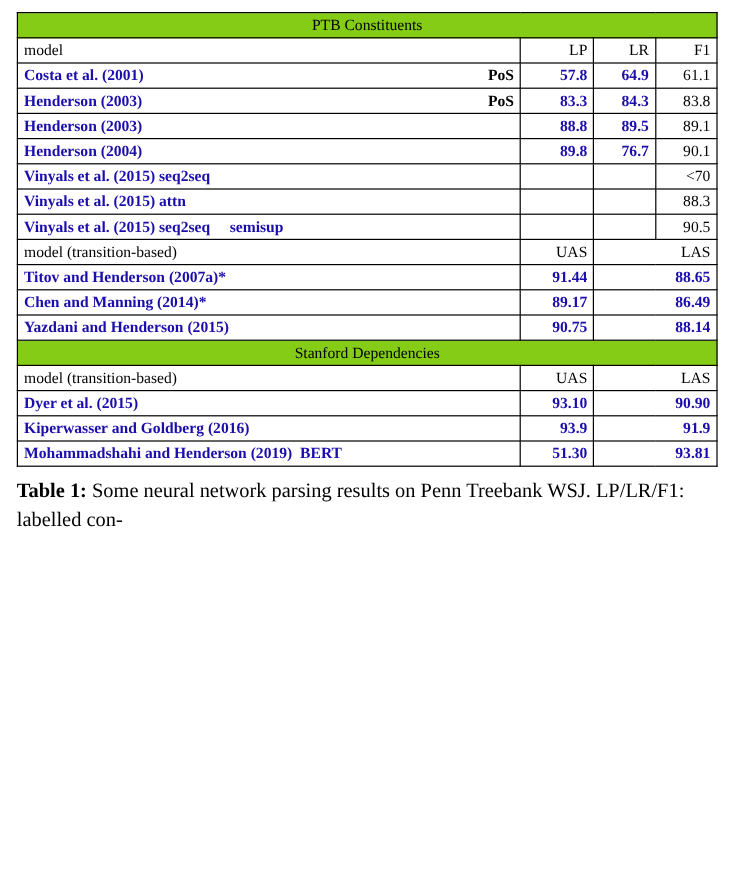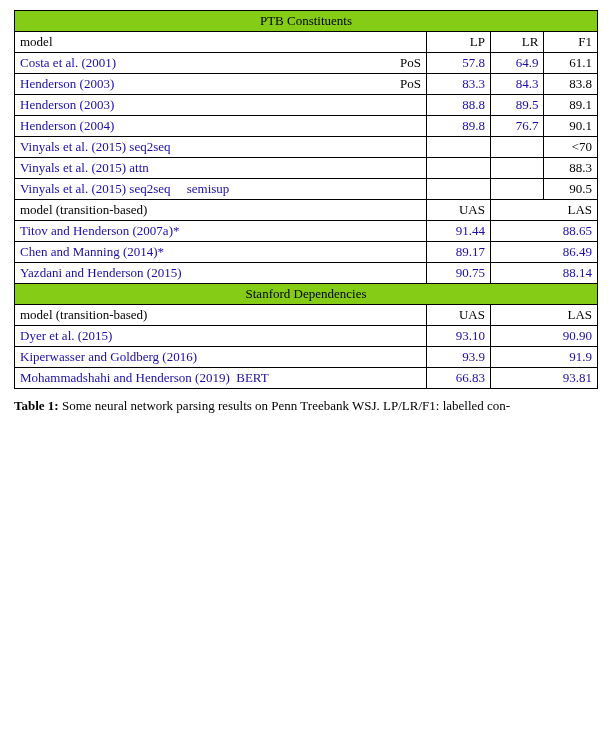--- a/index.html
+++ b/index.html
@@ -28,31 +28,32 @@
       border-left: 1.5px solid #000;
       border-right: 1.5px solid #000;
       padding: 3px 5px;
     }
     .col-header {
       font-weight: normal;
       border-top: 1.5px solid #000;
     }
     .blue-text {
       color: #1a0dab;
+      font-weight: bold;
     }
     .num-col {
       text-align: right;
       white-space: nowrap;
     }
     .model-col {
       white-space: nowrap;
     }
     .caption {
       margin-top: 8px;
-      font-size: 13px;
+      font-size: 17px;
       line-height: 1.4;
     }
     .caption-label {
       font-weight: bold;
     }
     .thick-top {
       border-top: 1.5px solid #000;
     }
   </style>
 </head>
@@ -149,21 +150,21 @@
     <td class="num-col blue-text">93.10</td>
     <td colspan="2" class="num-col blue-text">90.90</td>
   </tr>
   <tr>
     <td class="blue-text model-col">Kiperwasser and Goldberg (2016)</td>
     <td class="num-col blue-text">93.9</td>
     <td colspan="2" class="num-col blue-text">91.9</td>
   </tr>
   <tr>
     <td class="blue-text model-col">Mohammadshahi and Henderson (2019) &nbsp;BERT</td>
-    <td class="num-col blue-text">66.83</td>
+    <td class="num-col blue-text">51.30</td>
     <td colspan="2" class="num-col blue-text">93.81</td>
   </tr>
 </tbody>
   </table>
 
 <div class="caption">
   <span class="caption-label">Table 1:</span>
   <span>Some neural network parsing results on Penn Treebank WSJ. LP/LR/F1: labelled con-</span>
 </div>
 

